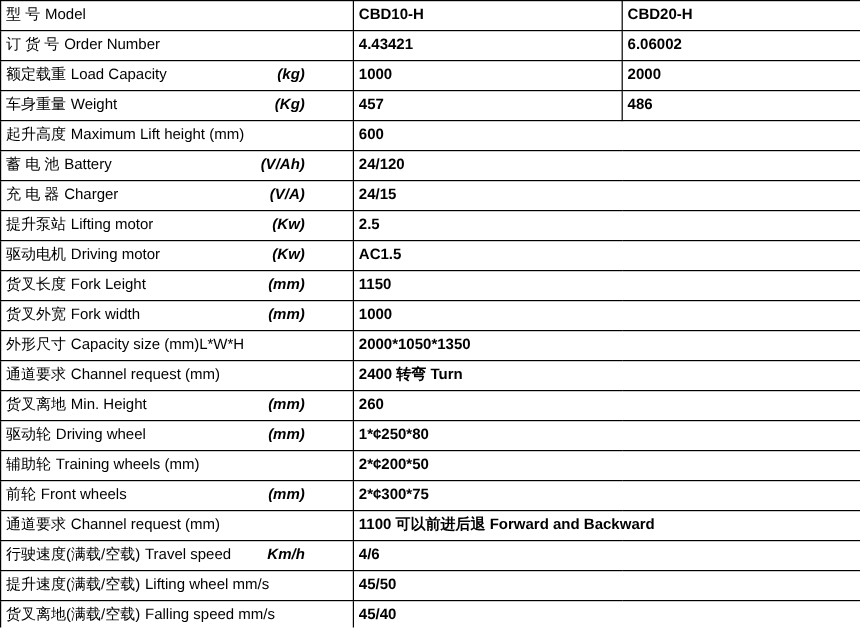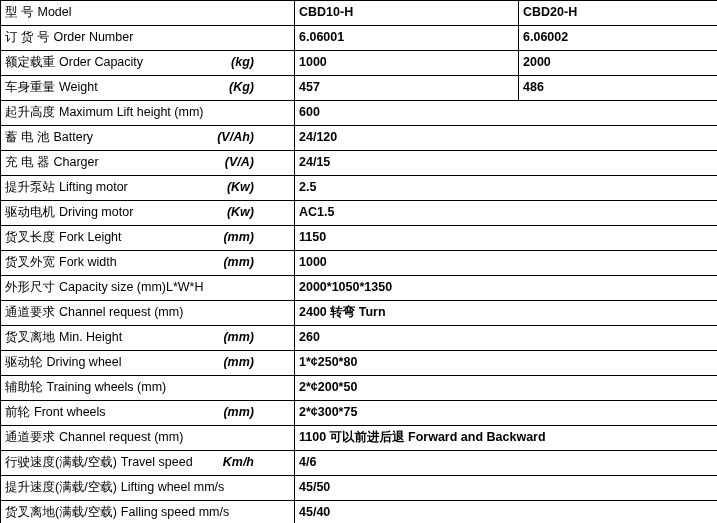--- a/index.html
+++ b/index.html
@@ -81,29 +81,29 @@
       </tr>
       <tr>
         <td class="label">
           <div class="lbl-wrap">
             <span class="cn">订 货 号</span>
             <span class="gapsm"></span>
             <span class="en">Order Number</span>
             <span class="unit"></span>
           </div>
         </td>
-        <td class="v1 val">6.06001</td>
+        <td class="v1 val">4.43421</td>
         <td class="v2 val">6.06002</td>
       </tr>
       <tr>
         <td class="label">
           <div class="lbl-wrap">
             <span class="cn">额定载重</span>
             <span class="gapsm"></span>
-            <span class="en">Order Capacity</span>
+            <span class="en">Load Capacity</span>
             <span class="unit">(kg)</span>
           </div>
         </td>
         <td class="v1 val">1000</td>
         <td class="v2 val">2000</td>
       </tr>
       <tr>
         <td class="label">
           <div class="lbl-wrap">
             <span class="cn">车身重量</span>

